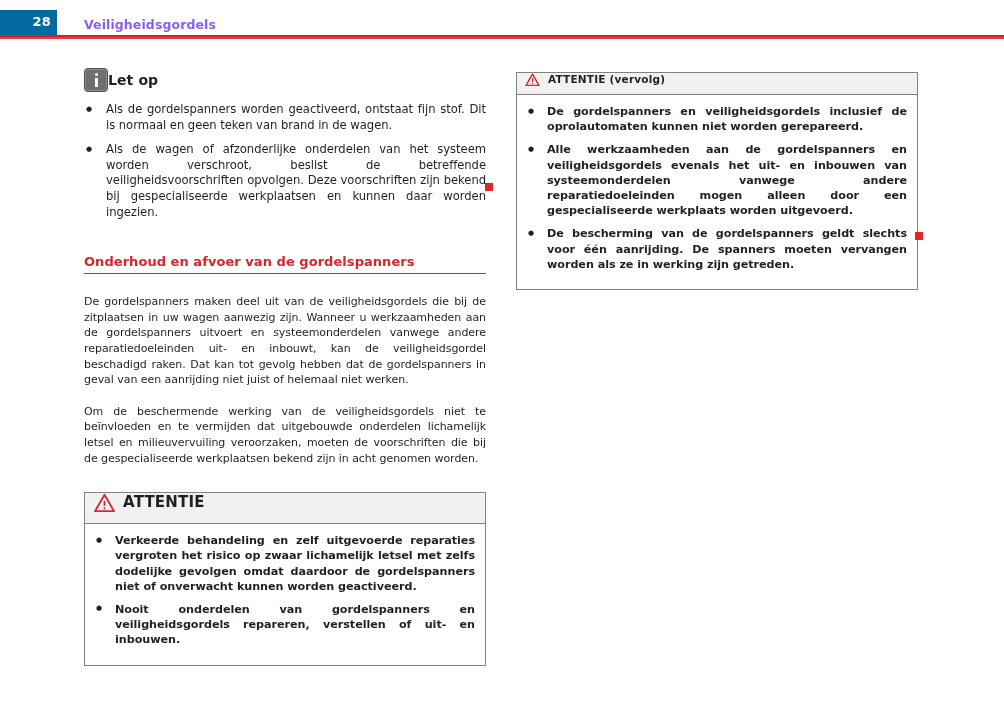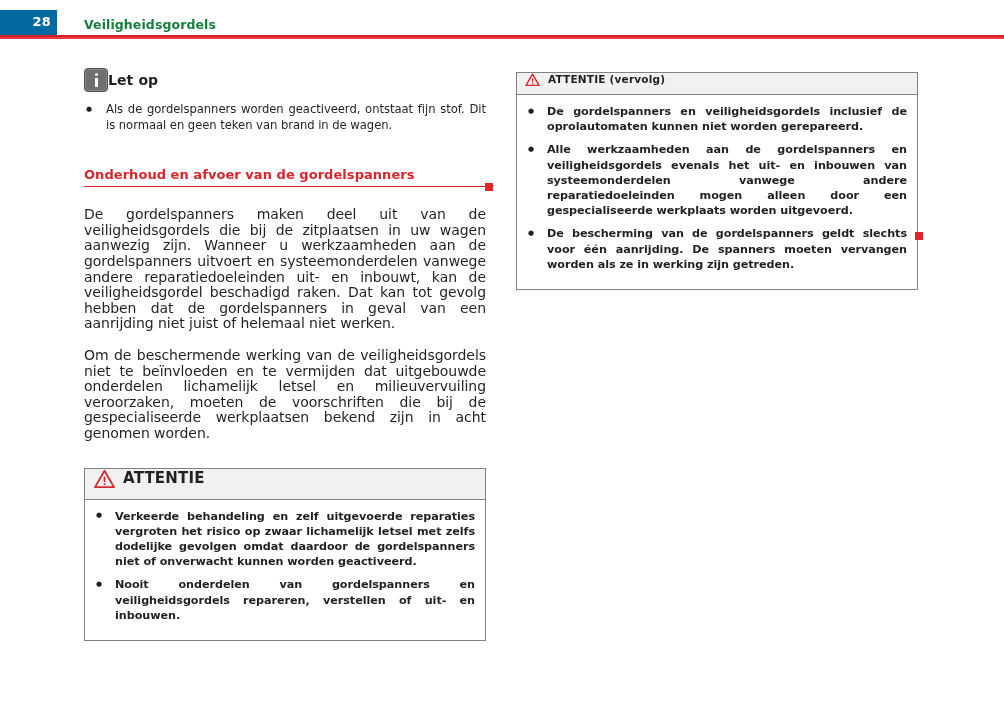--- a/index.html
+++ b/index.html
@@ -41,21 +41,21 @@
     font-weight: bold;
     color: #ffffff;
     letter-spacing: 0.2px;
   }
   .header-title {
     position: absolute;
     left: 84px;
     top: 17px;
     font-size: 12.5px;
     font-weight: bold;
-    color: #15803d;
+    color: #8b5cf6;
     letter-spacing: 0.1px;
   }
   .header-rule-top {
     position: absolute;
     left: 0;
     top: 35px;
     width: 1004px;
     height: 2px;
     background: #d62027;
   }
@@ -154,21 +154,21 @@
   }
   .section-rule {
     width: 402px;
     height: 1px;
     background: #d8262c;
   }
 
   
   p.body {
     margin: 0;
-    font-size: 14px;
+    font-size: 11px;
     line-height: 15.6px;
     text-align: justify;
     letter-spacing: -0.05px;
   }
   p.body.first { margin-top: 20px; }
   p.body.next  { margin-top: 16px; }
 
   
   .warn-box {
     border: 1px solid #808285;
@@ -248,20 +248,21 @@
   <div>
     <div class="note-head">
       <span class="info-icon">
         <span class="dot"></span>
           <span class="stem"></span>
       </span>
       <span class="note-title">Let op</span>
     </div>
     <ul class="bullets">
       <li>Als de gordelspanners worden geactiveerd, ontstaat fijn stof. Dit is normaal en geen teken van brand in de wagen.</li>
+      <li>Als de wagen of afzonderlijke onderdelen van het systeem worden verschroot, beslist de betreffende veiligheidsvoorschriften opvolgen. Deze voorschriften zijn bekend bij gespecialiseerde werkplaatsen en kunnen daar worden ingezien.</li>
     </ul>
   </div>
 
   <div class="section-heading-wrap">
     <div class="section-heading">Onderhoud en afvoer van de gordelspanners</div>
     <div class="section-rule"></div>
   </div>
 
   <p class="body first">De gordelspanners maken deel uit van de veiligheidsgordels die bij de zitplaatsen in uw wagen aanwezig zijn. Wanneer u werkzaamheden aan de gordelspanners uitvoert en systeemonderdelen vanwege andere reparatiedoeleinden uit- en inbouwt, kan de veiligheidsgordel beschadigd raken. Dat kan tot gevolg hebben dat de gordelspanners in geval van een aanrijding niet juist of helemaal niet werken.</p>
   <p class="body next">Om de beschermende werking van de veiligheidsgordels niet te beïnvloeden en te vermijden dat uitgebouwde onderdelen lichamelijk letsel en milieuvervuiling veroorzaken, moeten de voorschriften die bij de gespecialiseerde werkplaatsen bekend zijn in acht genomen worden.</p>

